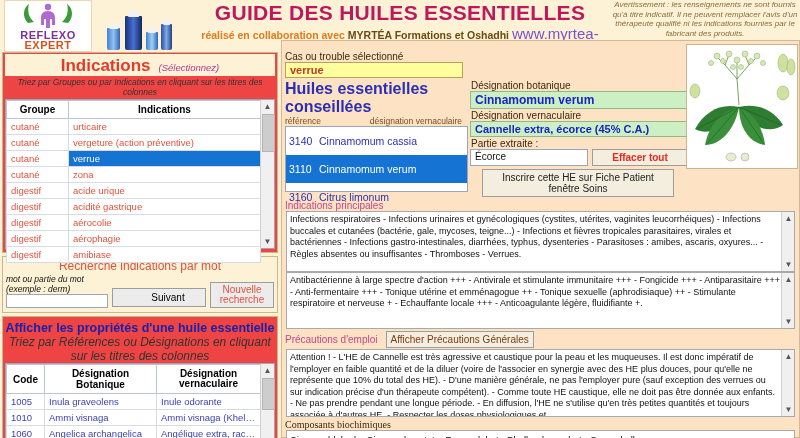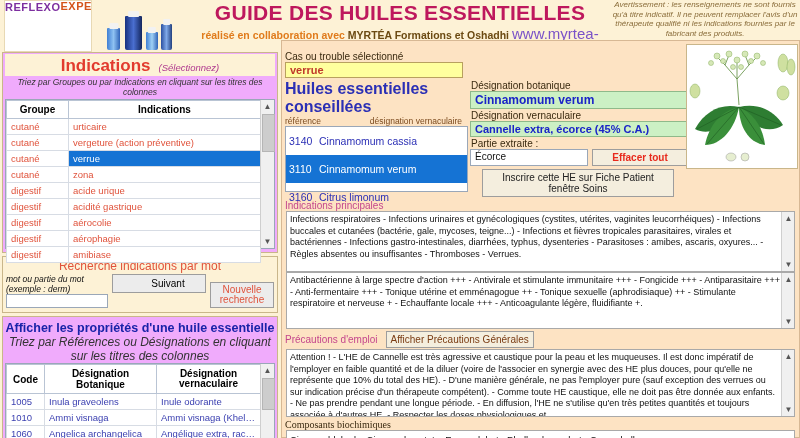--- a/index.html
+++ b/index.html
@@ -8,38 +8,38 @@
     font-family:"Liberation Sans",sans-serif;
     background:#fdf3d8;
     font-size:11px;
     color:#222;
   }
   .app{position:relative;width:800px;height:438px;background:#fdf2d6;}
 
   
   .header{position:absolute;left:0;top:0;width:800px;height:42px;background:#fdf2d6;}
   .logo-box{position:absolute;left:4px;top:0px;width:86px;height:50px;background:#ffffff;border:1px solid #e8d9b4;
-            display:flex;flex-direction:row;justify-content:flex-start;overflow:hidden;}
+            display:flex;flex-direction:column;align-items:center;justify-content:flex-start;overflow:hidden;}
   .logo-text1{font-weight:bold;font-size:11px;color:#7d2fa0;letter-spacing:.5px;line-height:10px;margin-top:1px;}
   .logo-text2{font-weight:bold;font-size:11px;color:#d4541a;letter-spacing:.5px;line-height:10px;}
   .bottles{position:absolute;left:105px;top:2px;width:80px;height:48px;}
   .bt{position:absolute;bottom:0;border-radius:1px 1px 2px 2px;}
   .bt .cap{position:absolute;top:-5px;left:50%;transform:translateX(-50%);width:70%;height:6px;background:#f2f2f2;border-radius:1px;}
 
   .title{position:absolute;left:190px;top:1px;width:420px;text-align:center;
          font-size:21px;font-weight:bold;color:#be185d;letter-spacing:.3px;font-family:"Liberation Sans",sans-serif;}
   .subtitle{position:absolute;left:175px;top:25px;width:450px;text-align:center;font-size:10.5px;color:#e07b1b;font-weight:bold;}
   .subtitle .org{color:#6b4a12;}
   .subtitle a{color:#7a52c8;text-decoration:underline;font-weight:normal;font-size:15px;}
   .warning{position:absolute;left:612px;top:0px;width:186px;font-size:8px;color:#8a6d3b;font-style:italic;
            text-align:center;line-height:9.5px;}
 
   
   .leftcol{position:absolute;left:2px;top:52px;width:276px;height:384px;}
-  .panel{background:#f0abfc;border:1px solid #c9b68a;}
+  .panel{background:#ef4444;border:1px solid #c9b68a;}
 
   .ind-head{background:#fdf2d6;text-align:center;padding-top:2px;}
   .ind-title{font-size:17px;font-weight:bold;color:#e23b2e;display:inline-block;}
   .ind-sub{font-size:9.5px;font-style:italic;color:#b03a8f;margin-left:5px;}
   .ind-hint{font-size:8.5px;font-style:italic;color:#333;text-align:center;padding:1px 2px 2px 2px;}
 
   table.grid{border-collapse:collapse;width:100%;background:#fff;table-layout:fixed;}
   table.grid th{background:#fff;border:1px solid #b9c4d4;font-size:10px;font-weight:bold;color:#000;
                 padding:3px 2px;text-align:center;}
   table.grid td{border:1px solid #d7dce4;font-size:9.5px;padding:2px 4px;color:#e0533c;white-space:nowrap;
@@ -205,21 +205,21 @@
       </div>
     </div>
 
     <div class="search-box">
       <div class="search-title">Recherche indications par mot</div>
       <div class="search-row">
         <div class="search-left">
           <div class="search-hint">mot ou partie du mot (exemple : derm)</div>
           <input class="search-input" type="text" placeholder="" style="">
         </div>
-        <div class="btn" style="width:62px;margin-bottom:15px;padding-left:24px;">Suivant</div>
+        <div class="btn" style="width:62px;margin-bottom:1px;padding-left:24px;">Suivant</div>
         <div class="btn red" style="width:58px;line-height:10px;padding:2px 2px;">
           <div>Nouvelle</div>
           <div>recherche</div>
         </div>
       </div>
     </div>
 
     <div class="panel" style="margin-top:3px;padding:1px 2px 2px 2px;">
       <div class="he-head">
         <div class="he-title">Afficher les propriétés d'une huile essentielle</div>

